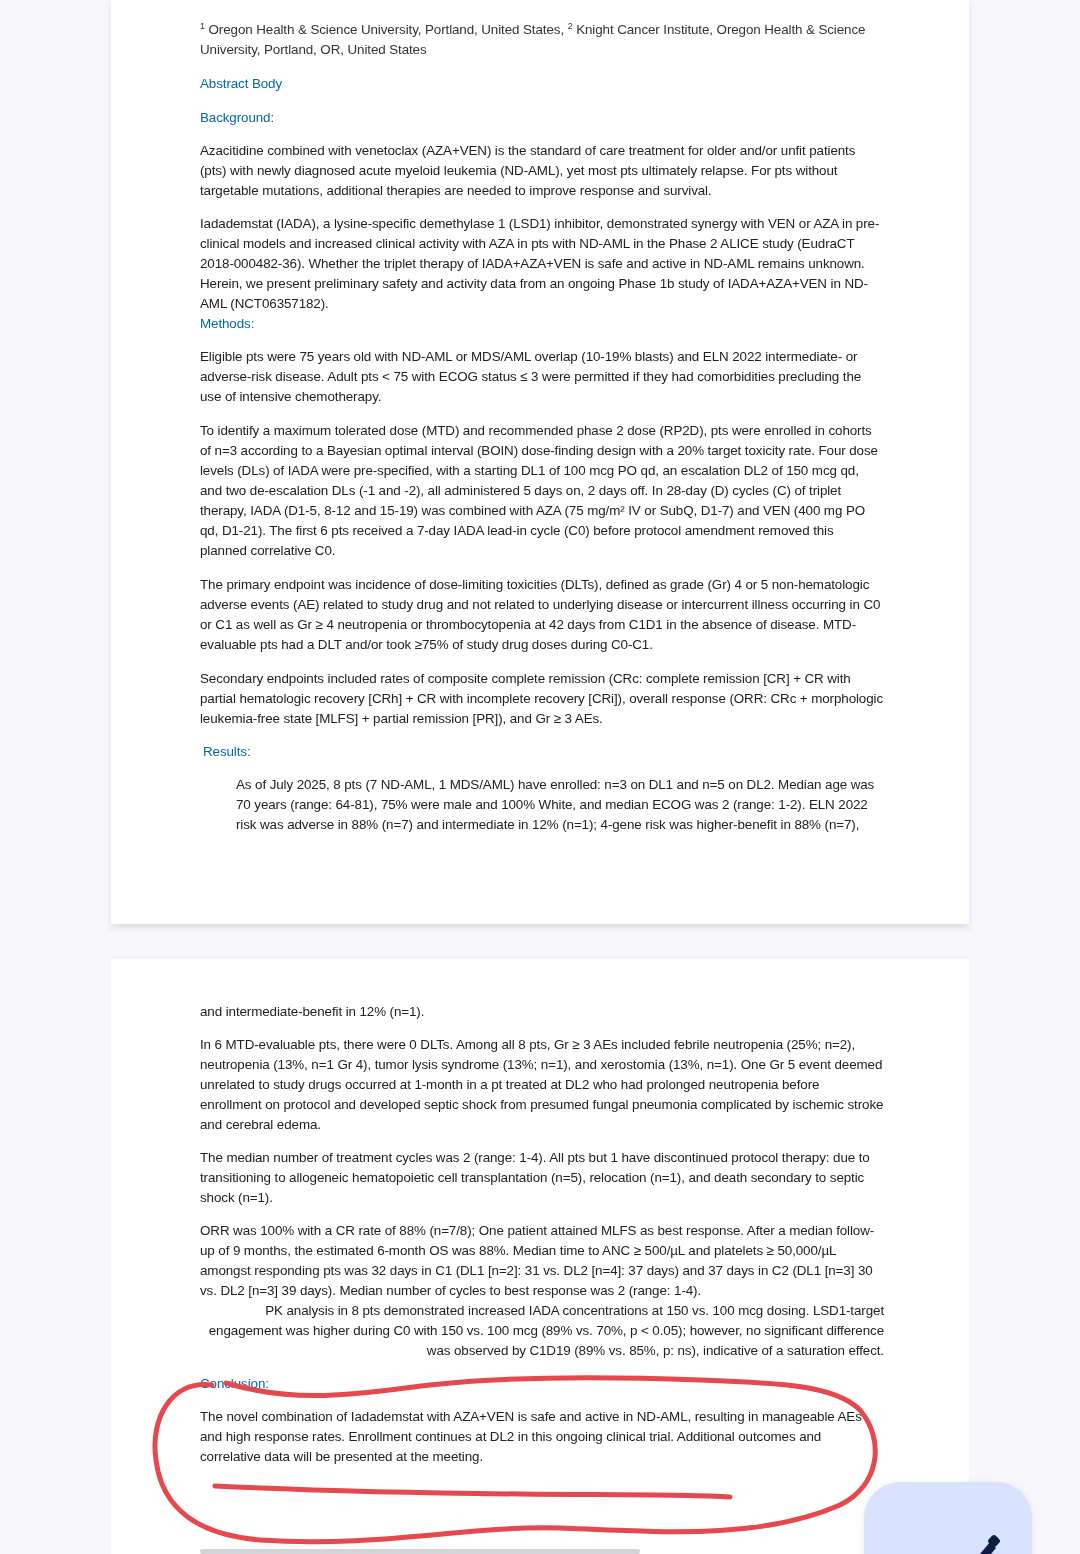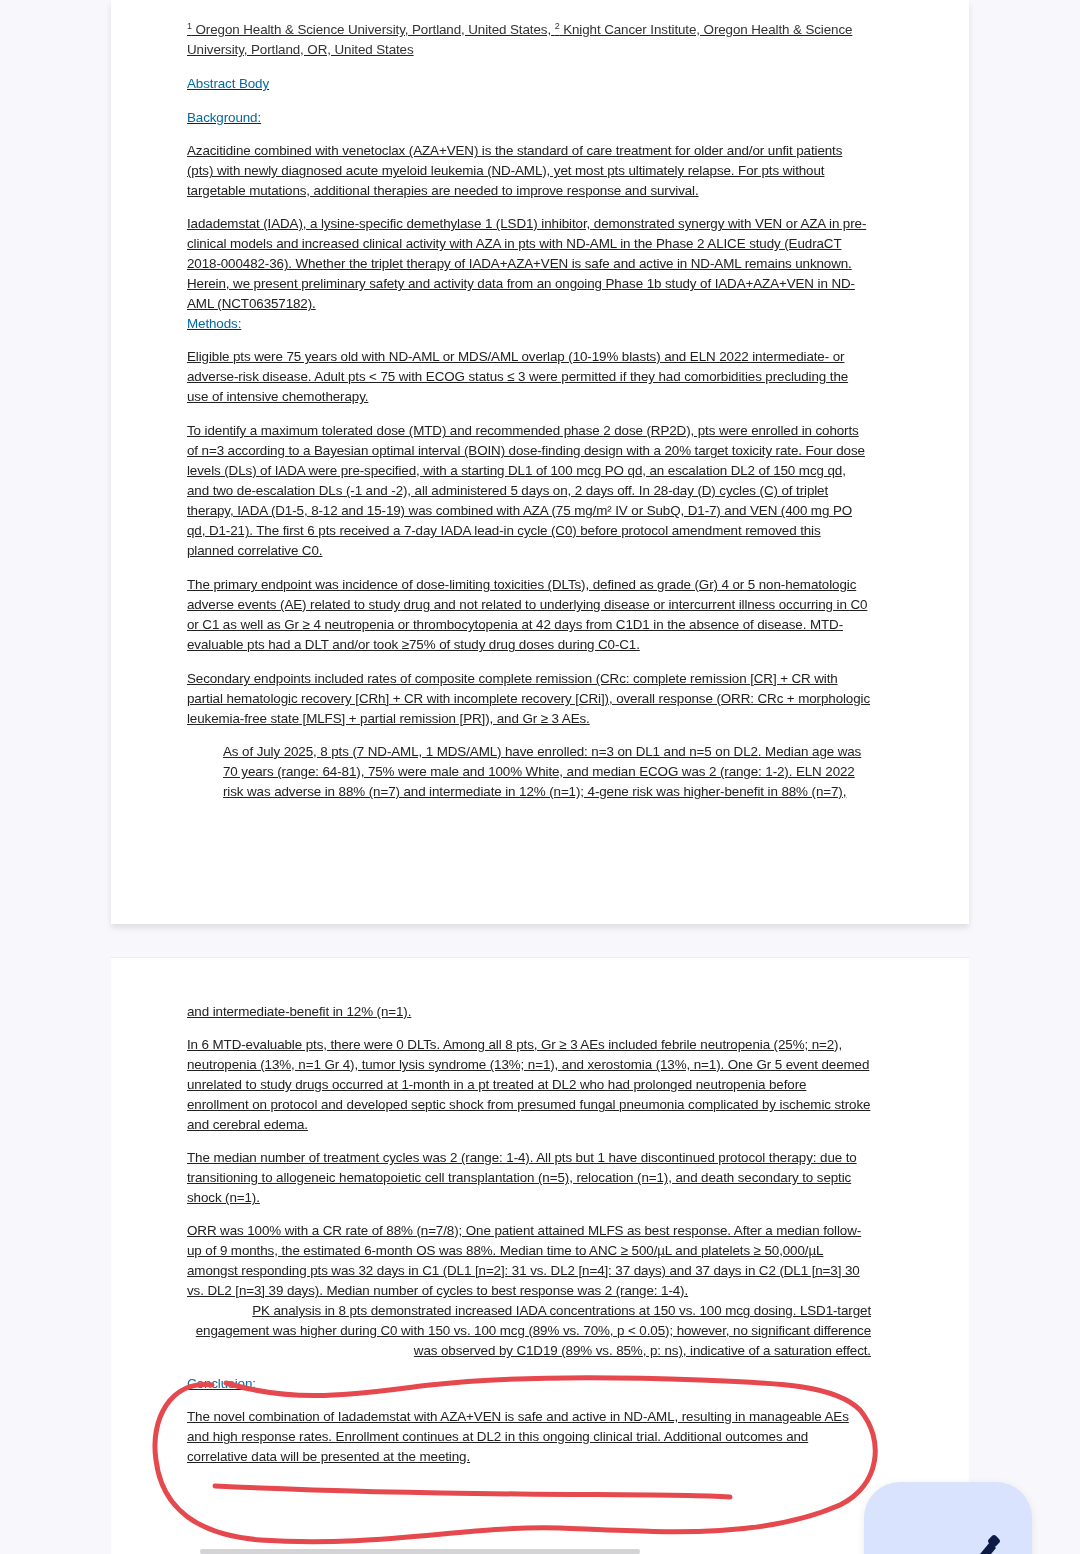--- a/index.html
+++ b/index.html
@@ -7,21 +7,21 @@
     width: 1080px; height: 1554px; overflow: hidden; position: relative;
     background: #f7f7fc;
     font-family: "Liberation Sans", "DejaVu Sans", sans-serif;
     color: #222;
   }
   .page {
     position: absolute; left: 111px; width: 858px; background: #ffffff;
   }
   .page1 { top: 0; height: 924px; box-shadow: 0 4px 6px rgba(0,0,0,0.10); }
   .page2 { top: 957px; height: 620px; border-top: 1px solid #ececf2; }
-  .content { position: absolute; left: 76px; width: 684px; text-decoration: underline; }
+  .content { position: absolute; left: 89px; width: 684px; }
   p, .heading { margin: 0; font-size: 13.4px; line-height: 20px; letter-spacing: -0.1px; }
   .heading { color: #0369a1; }
   .clipped-line {
     position: absolute; left: 200px; height: 6px; background: #c9c9cc; border-radius: 2px; opacity: 0.8;
   }
   sup { font-size: 9px; vertical-align: 5px; line-height: 0; }
   .annot { position: absolute; left: 0; top: 0; pointer-events: none; }
   .fab {
     position: absolute; left: 864px; top: 1482px; width: 168px; height: 130px;
     background: #d9e3fd; border-radius: 36px;
@@ -41,20 +41,21 @@
     </p>
     <div class="heading" style="margin-top:14px;">Abstract Body</div>
     <div class="heading" style="margin-top:14px;">Background:</div>
     <p style="margin-top:13px;">Azacitidine combined with venetoclax (AZA+VEN) is the standard of care treatment for older and/or unfit patients (pts) with newly diagnosed acute myeloid leukemia (ND-AML), yet most pts ultimately relapse. For pts without targetable mutations, additional therapies are needed to improve response and survival.</p>
     <p style="margin-top:13px;">Iadademstat (IADA), a lysine-specific demethylase 1 (LSD1) inhibitor, demonstrated synergy with VEN or AZA in pre-clinical models and increased clinical activity with AZA in pts with ND-AML in the Phase 2 ALICE study (EudraCT 2018-000482-36). Whether the triplet therapy of IADA+AZA+VEN is safe and active in ND-AML remains unknown. Herein, we present preliminary safety and activity data from an ongoing Phase 1b study of IADA+AZA+VEN in ND-AML (NCT06357182).</p>
     <div class="heading" style="">Methods:</div>
     <p style="margin-top:13px;">Eligible pts were  75 years old with ND-AML or MDS/AML overlap (10-19% blasts) and ELN 2022 intermediate- or adverse-risk disease. Adult pts &lt; 75 with ECOG status ≤ 3 were permitted if they had comorbidities precluding the use of intensive chemotherapy.</p>
     <p style="margin-top:14px;">To identify a maximum tolerated dose (MTD) and recommended phase 2 dose (RP2D), pts were enrolled in cohorts of n=3 according to a Bayesian optimal interval (BOIN) dose-finding design with a 20% target toxicity rate. Four dose levels (DLs) of IADA were pre-specified, with a starting DL1 of 100 mcg PO qd, an escalation DL2 of 150 mcg qd, and two de-escalation DLs (-1 and -2), all administered 5 days on, 2 days off. In 28-day (D) cycles (C) of triplet therapy, IADA (D1-5, 8-12 and 15-19) was combined with AZA (75 mg/m² IV or SubQ, D1-7) and VEN (400 mg PO qd, D1-21). The first 6 pts received a 7-day IADA lead-in cycle (C0) before protocol amendment removed this planned correlative C0.</p>
     <p style="margin-top:14px;">The primary endpoint was incidence of dose-limiting toxicities (DLTs), defined as grade (Gr) 4 or 5 non-hematologic adverse events (AE) related to study drug and not related to underlying disease or intercurrent illness occurring in C0 or C1 as well as Gr  ≥ 4 neutropenia or thrombocytopenia at 42 days from C1D1 in the absence of disease. MTD-evaluable pts had a DLT and/or took ≥75% of study drug doses during C0-C1.</p>
     <p style="margin-top:14px;">Secondary endpoints included rates of composite complete remission (CRc: complete remission [CR] + CR with partial hematologic recovery [CRh] + CR with incomplete recovery [CRi]), overall response (ORR: CRc + morphologic leukemia-free state [MLFS] + partial remission [PR]), and Gr ≥ 3 AEs.</p>
+    <div class="heading" style="margin-top:13px; padding-left:3px;">Results:</div>
     <p style="margin-top:13px;margin-left:36px;">As of July 2025, 8 pts (7 ND-AML, 1 MDS/AML) have enrolled: n=3 on DL1 and n=5 on DL2. Median age was 70 years (range: 64-81), 75% were male and 100% White, and median ECOG was 2 (range: 1-2). ELN 2022 risk was adverse in 88% (n=7) and intermediate in 12% (n=1); 4-gene risk was higher-benefit in 88% (n=7),</p>
   </div>
 </div>
 
 <div class="page page2">
   <div class="content" style="top:44px;">
     <p>and intermediate-benefit in 12% (n=1).</p>
     <p style="margin-top:13px;">In 6 MTD-evaluable pts, there were 0 DLTs. Among all 8 pts, Gr ≥ 3 AEs included febrile neutropenia (25%; n=2), neutropenia (13%, n=1 Gr 4), tumor lysis syndrome (13%; n=1), and xerostomia (13%, n=1). One Gr 5 event deemed unrelated to study drugs occurred at 1-month in a pt treated at DL2 who had prolonged neutropenia before enrollment on protocol and developed septic shock from presumed fungal pneumonia complicated by ischemic stroke and cerebral edema.</p>
     <p style="margin-top:13px;">The median number of treatment cycles was 2 (range: 1-4). All pts but 1 have discontinued protocol therapy: due to transitioning to allogeneic hematopoietic cell transplantation (n=5), relocation (n=1), and death secondary to septic shock (n=1).</p>
     <p style="margin-top:13px;">ORR was 100% with a CR rate of 88% (n=7/8); One patient attained MLFS as best response. After a median follow-up of 9 months, the estimated 6-month OS was 88%. Median time to ANC ≥ 500/µL  and platelets ≥ 50,000/µL amongst responding pts was 32 days in C1 (DL1 [n=2]: 31 vs. DL2 [n=4]: 37 days) and 37 days in C2 (DL1 [n=3] 30 vs. DL2 [n=3] 39 days). Median number of cycles to best response was 2 (range: 1-4).</p>

